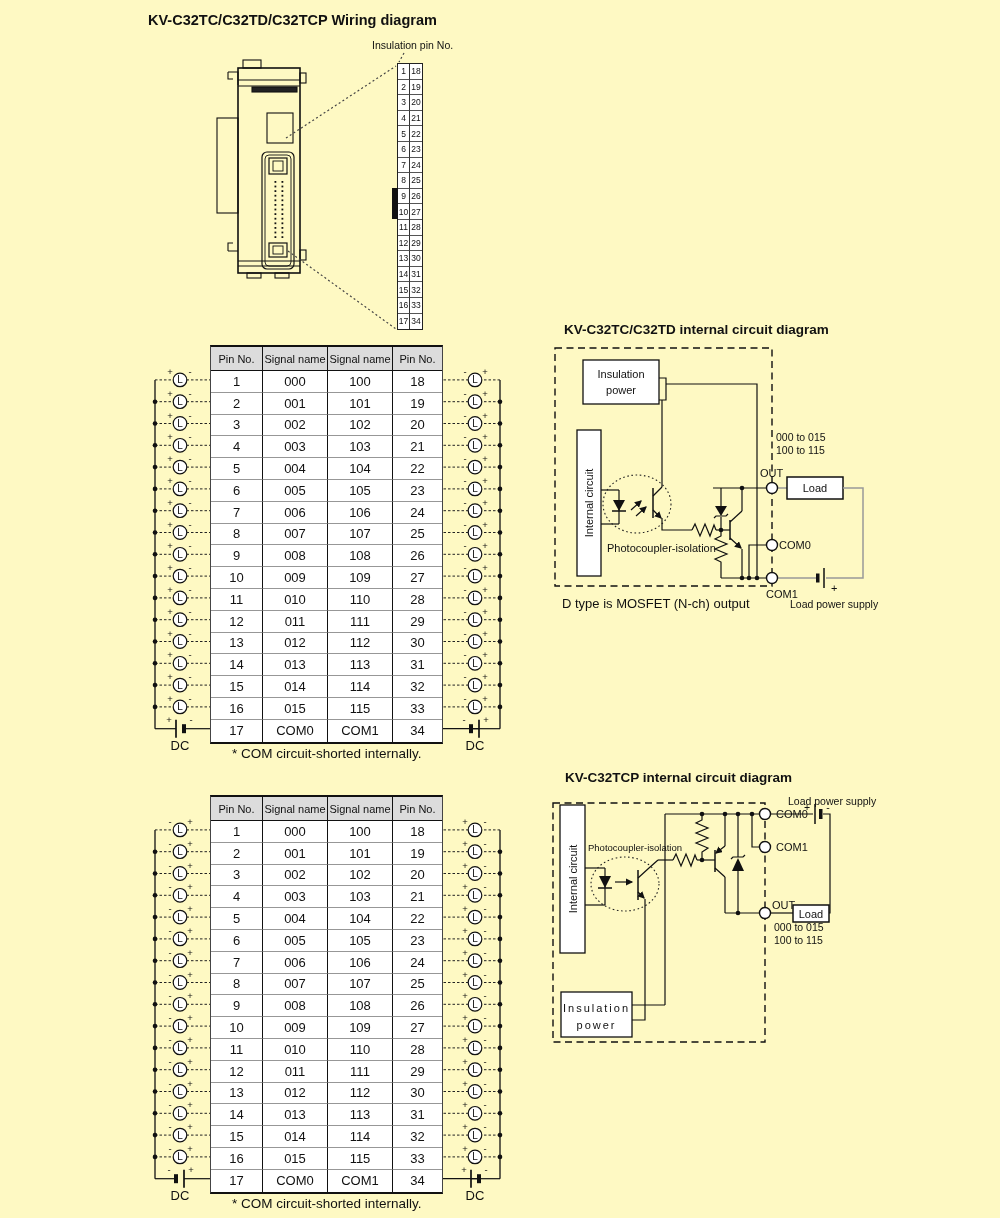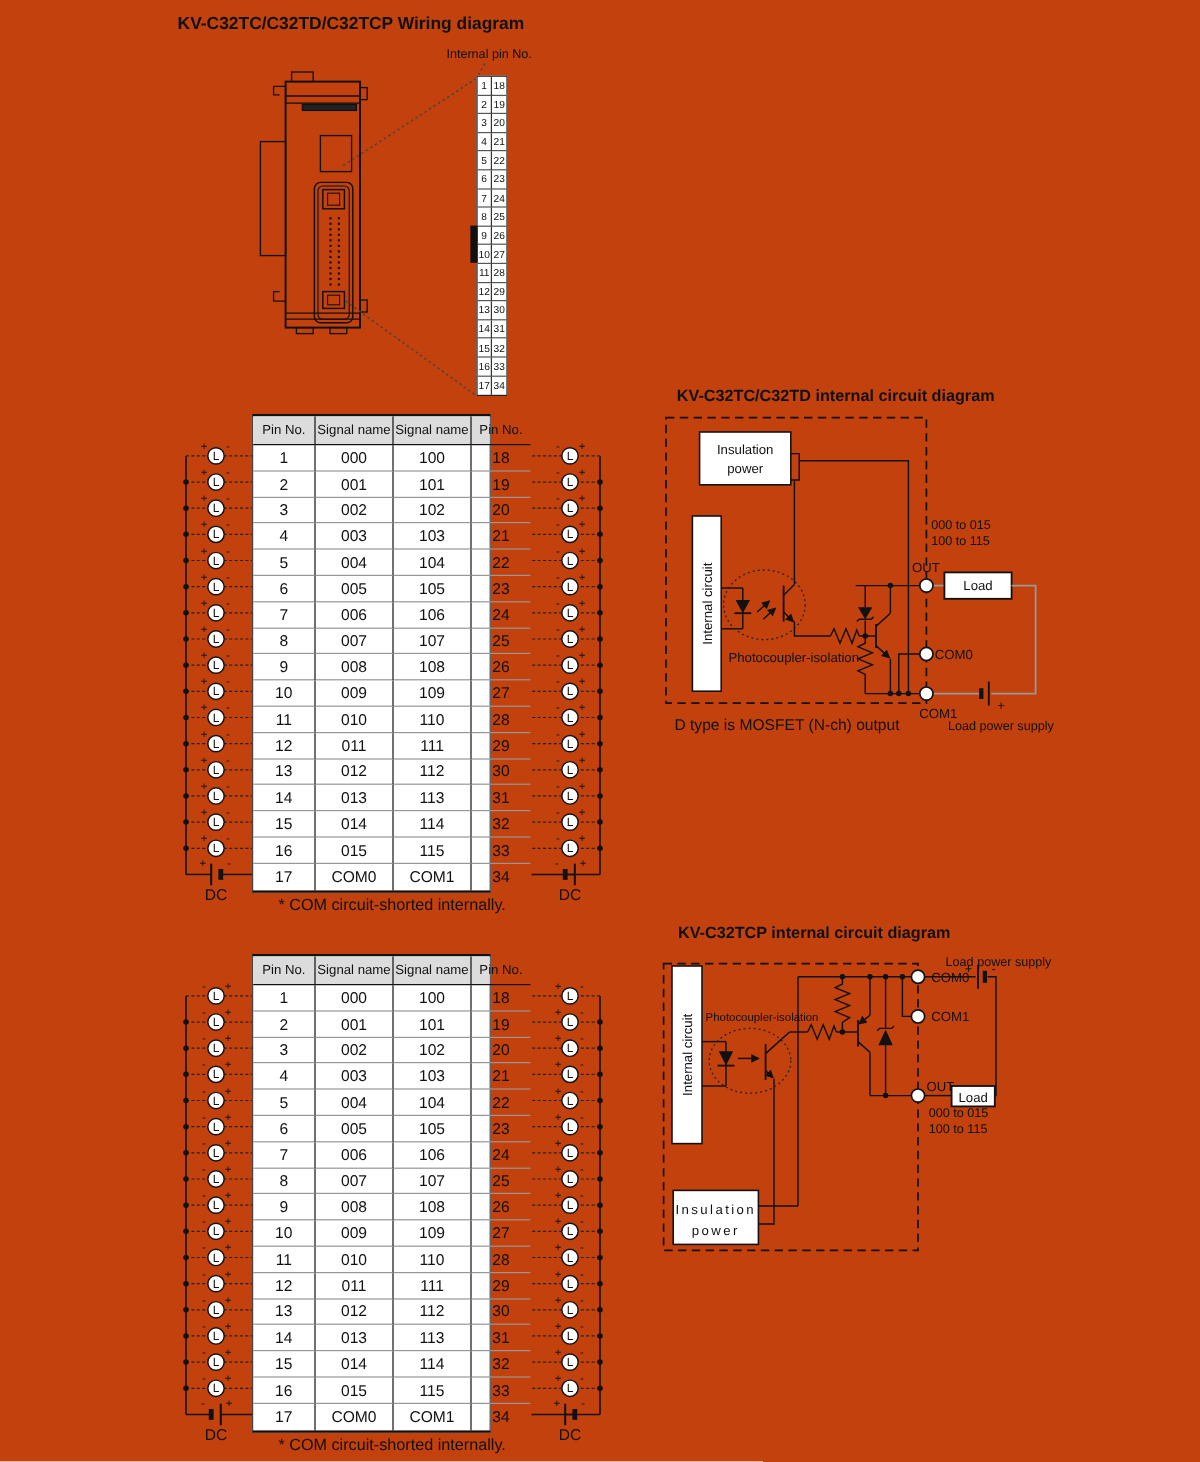--- a/index.html
+++ b/index.html
@@ -1,30 +1,30 @@
 <!DOCTYPE html>
 <html><head>
 <meta charset="utf-8">
 <style>
   html,body{margin:0;padding:0;background:#fff;}
-  #page{position:relative;width:1000px;height:1218px;background:#c2410c;overflow:hidden;
+  #page{position:relative;width:1000px;height:1218px;background:#fef9c3;overflow:hidden;
         font-family:"Liberation Sans",sans-serif;color:#111;}
   .abs{position:absolute;}
   #title{left:148px;top:12px;font-size:14.5px;font-weight:bold;}
   #conn-label{left:372px;top:39px;font-size:10.5px;}
   
   #connector-pins{left:397px;top:63px;width:26px;border:1.2px solid #222;box-sizing:border-box;background:#fff;}
   .cp-row{display:flex;height:15.6px;}
   .cp-cell{box-sizing:border-box;width:50%;border-right:1px solid #333;border-bottom:1px solid #555;
            display:flex;align-items:center;justify-content:center;font-size:8.5px;}
   .cp-cell:last-child{border-right:none;}
   .cp-row:last-child .cp-cell{border-bottom:none;}
   #notch{left:392px;top:188px;width:5.5px;height:31px;background:#111;}
   
-  .wt{width:199px;box-sizing:border-box;border-top:2.5px solid #111;border-bottom:2.5px solid #111;
+  .wt{width:233px;box-sizing:border-box;border-top:2.5px solid #111;border-bottom:2.5px solid #111;
       border-left:1px solid #444;border-right:1px solid #444;background:#fff;}
   .wt-row{display:grid;grid-template-columns:52px 65px 65px 49px;height:21.8px;}
   .wt-row.head{height:24px;background:#dcdcdc;}
   .wt-cell{box-sizing:border-box;border-right:1.2px solid #111;border-bottom:1px solid #979797;
            display:flex;align-items:center;justify-content:center;font-size:13px;}
   .wt-cell:last-child{border-right:none;}
   .wt-row.head .wt-cell{border-bottom:1.3px solid #111;font-size:11px;}
   .wt-row:last-child .wt-cell{border-bottom:none;}
   .footnote{font-size:13.5px;margin-left:16px;}
   
@@ -51,21 +51,21 @@
   .blk{fill:#111;}
   .dotted-ptr{stroke:#444;stroke-width:1.2px;stroke-dasharray:2,2.5;fill:none;}
   .dev{stroke:#111;fill:none;}
 </style>
 </head>
 <body>
 
 <div id="page">
 
   <div id="title" class="abs">KV-C32TC/C32TD/C32TCP Wiring diagram</div>
-  <div id="conn-label" class="abs">Internal pin No.</div>
+  <div id="conn-label" class="abs">Insulation pin No.</div>
 
   <svg id="device" class="abs" style="left:195px;top:55px;" width="150" height="235">
     <g class="dev" stroke-width="1.6">
       <rect x="43" y="13" width="62" height="205"></rect>
     </g>
     <g class="dev" stroke-width="1.1">
       <rect x="48" y="5" width="18" height="8"></rect>
       <path d="M33,17 L43,17 L43,30 M33,17 L33,24 L38,24"></path>
       <path d="M33,196 L33,188 L38,188 M33,196 L43,196"></path>
       <rect x="105" y="18" width="6" height="10"></rect>

